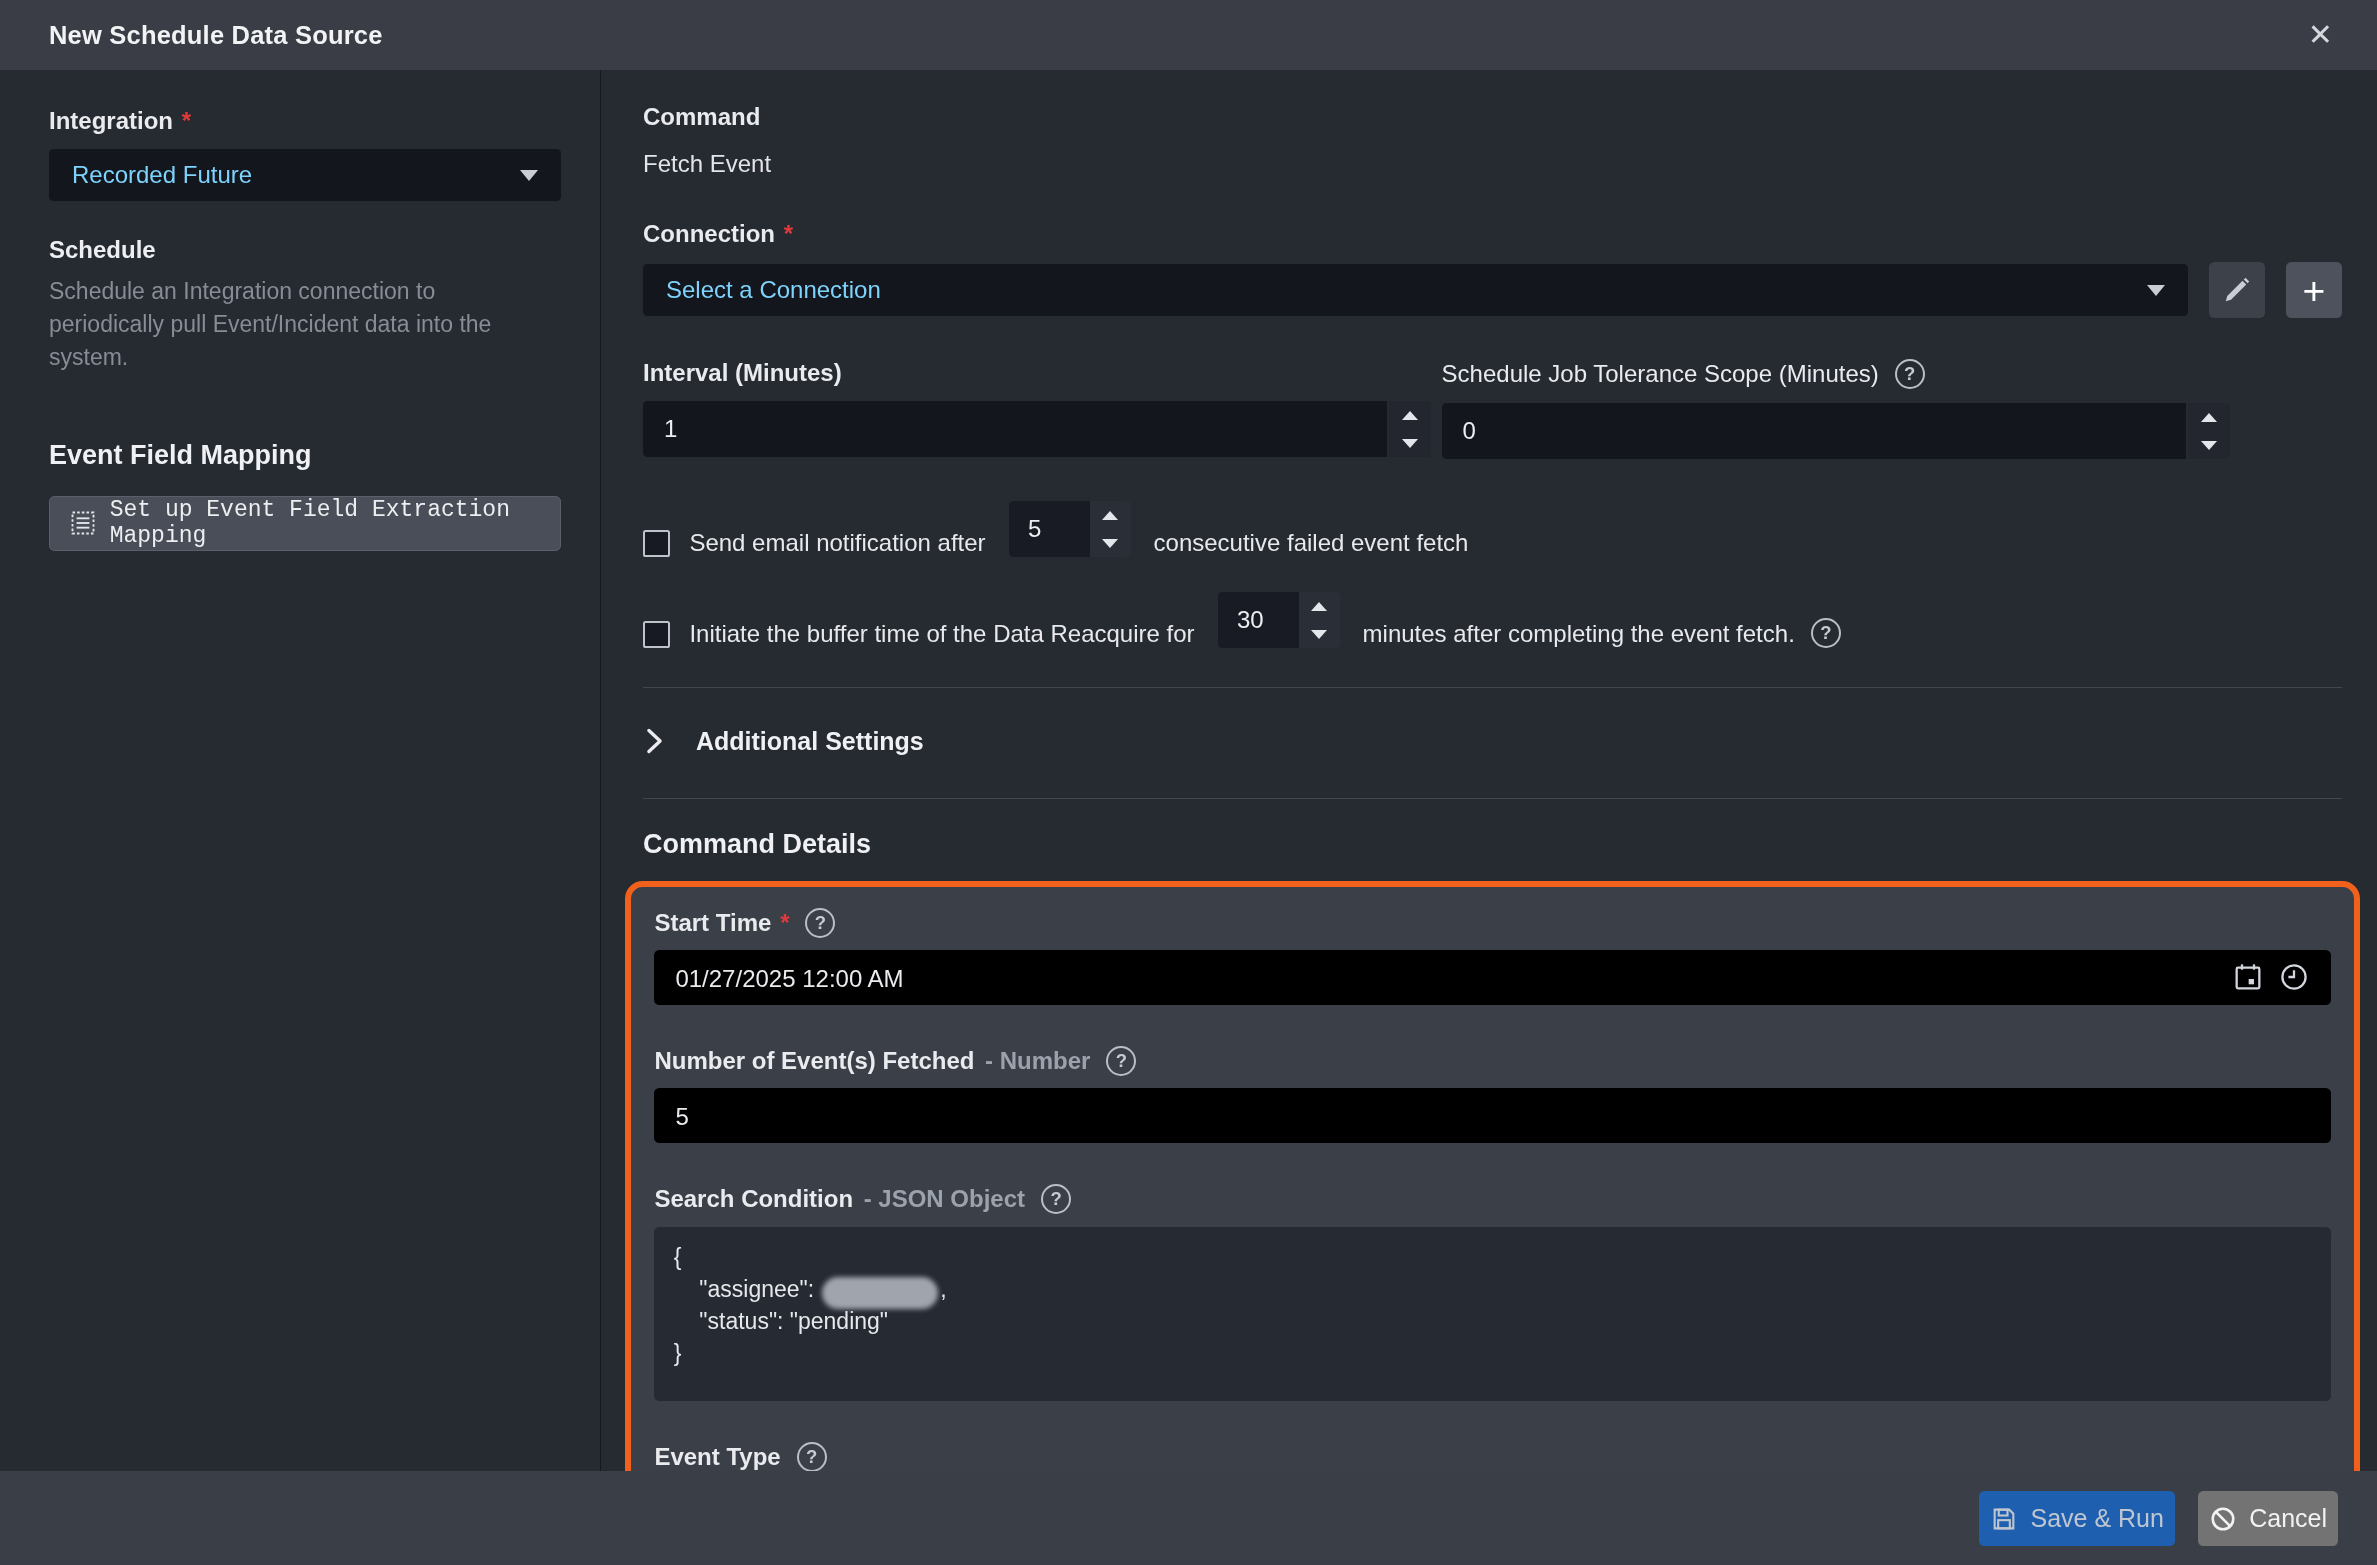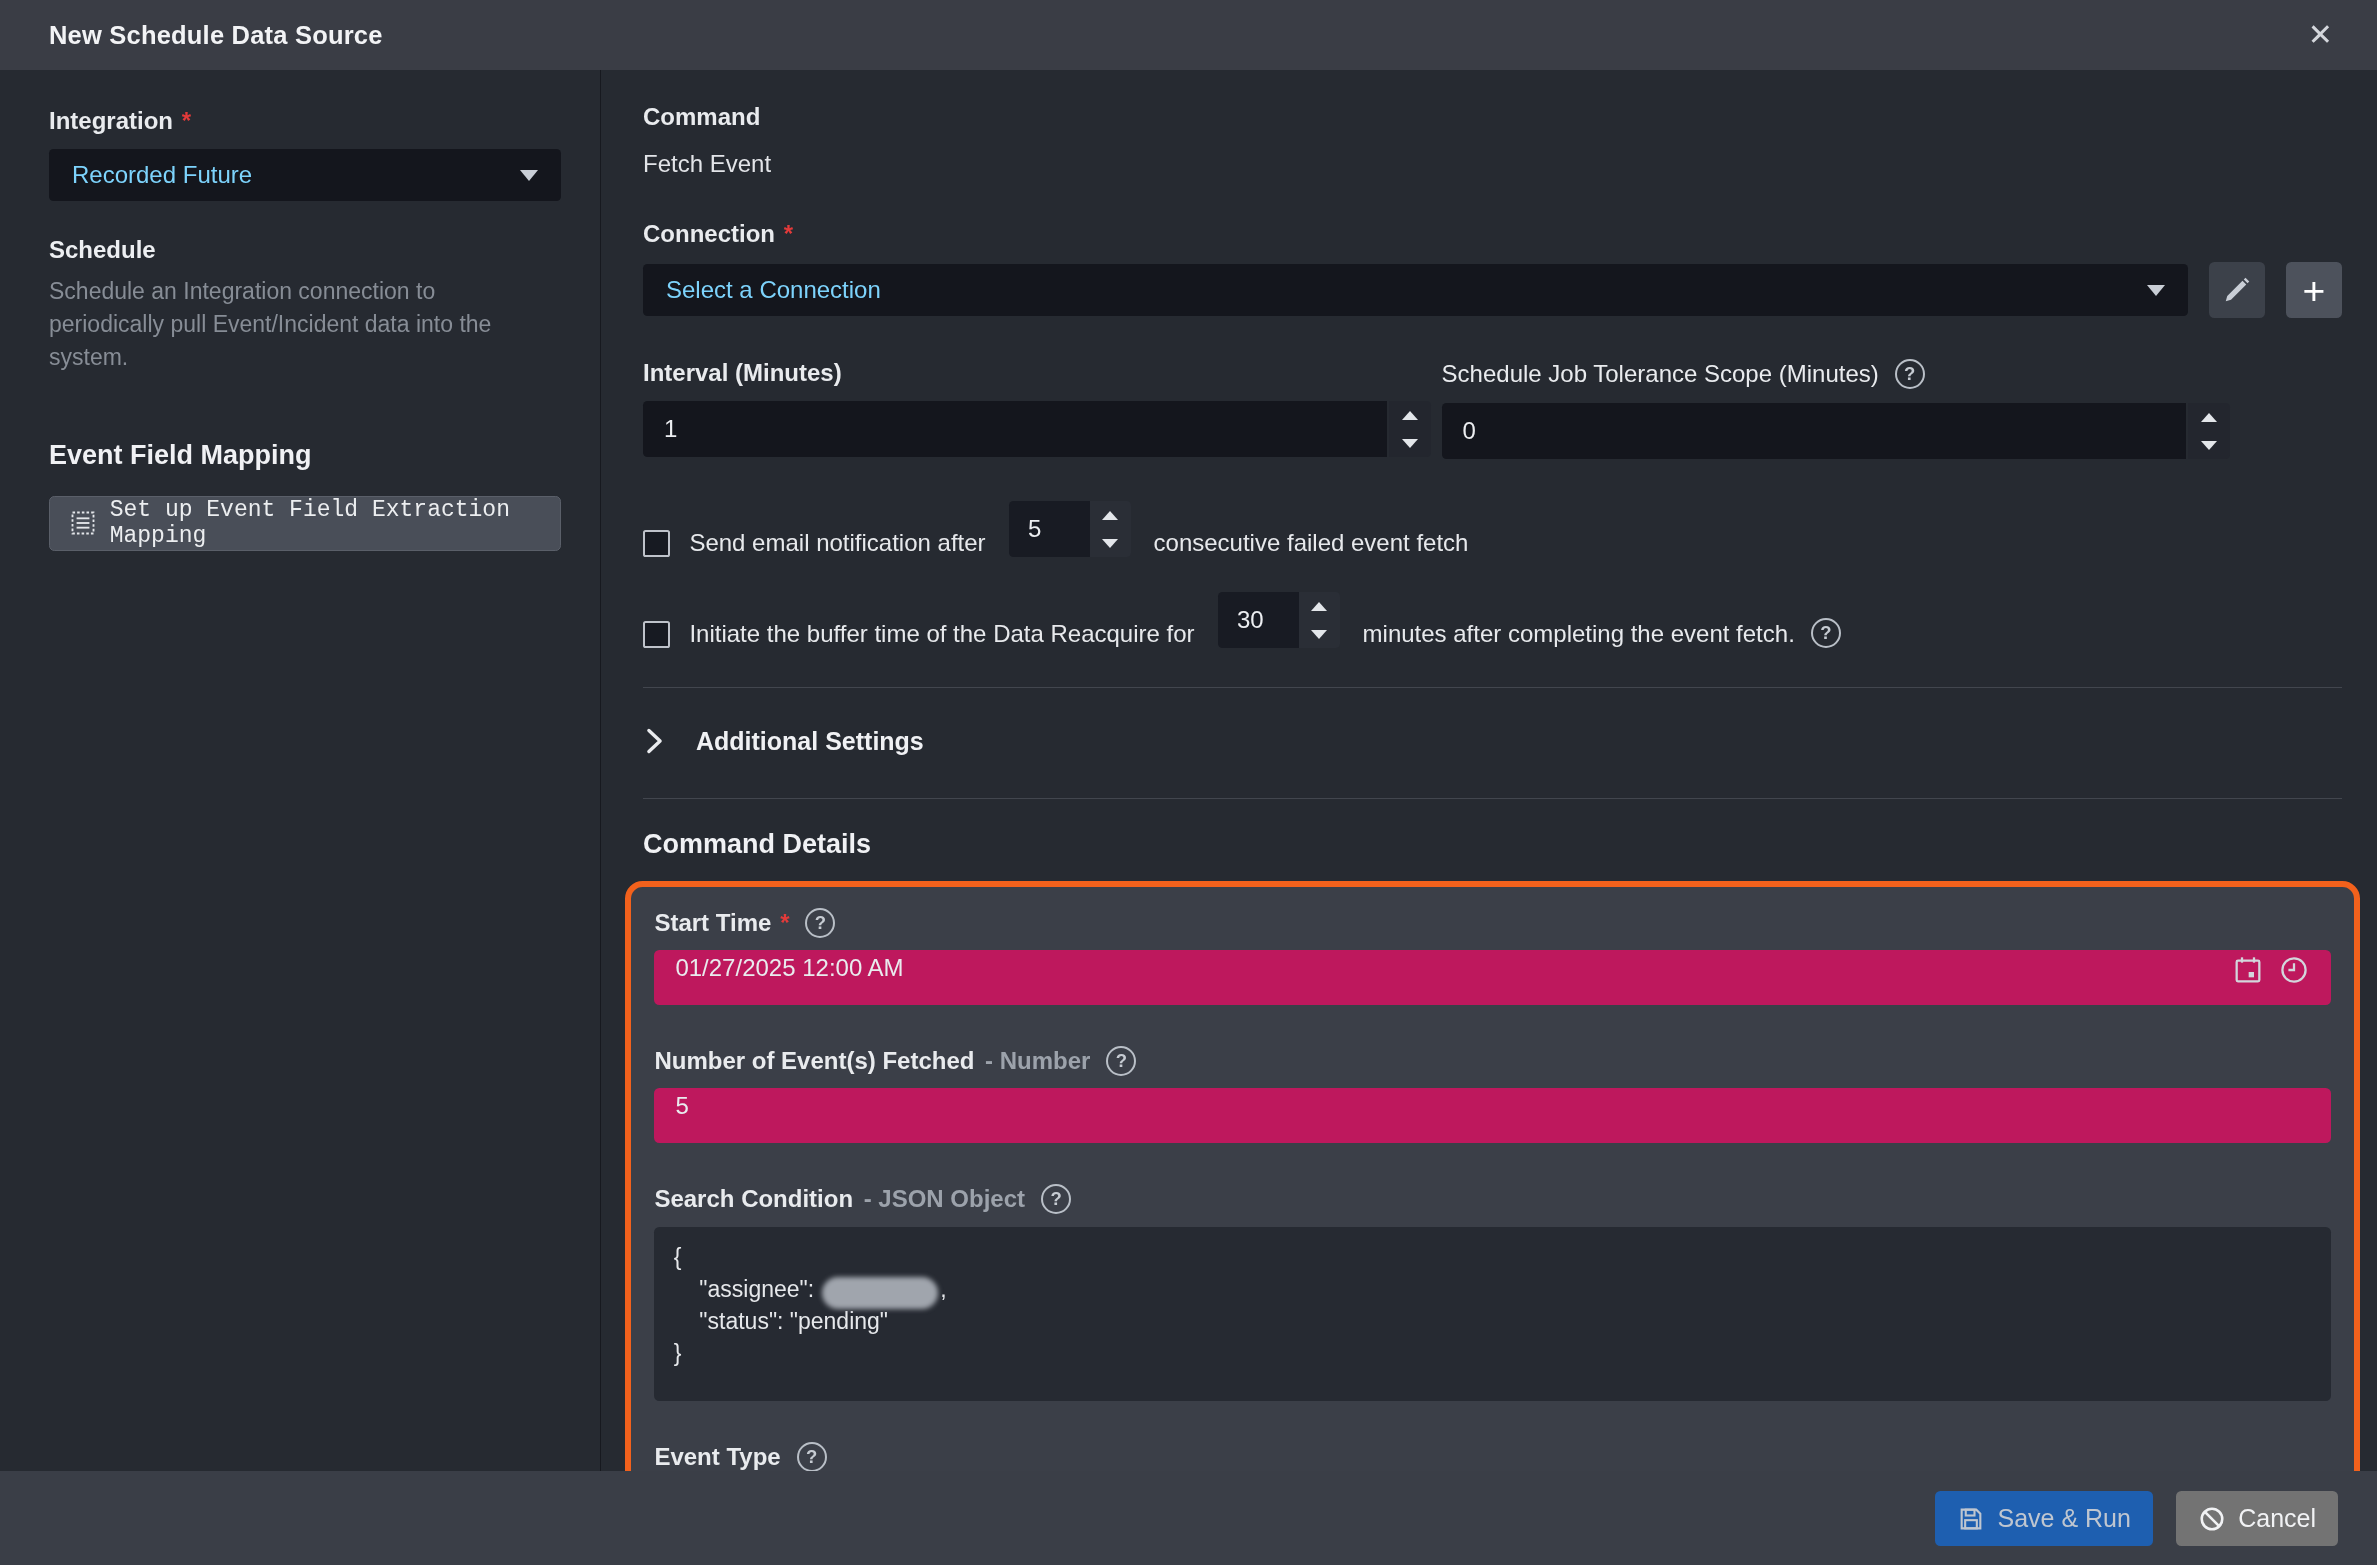--- a/index.html
+++ b/index.html
@@ -69,35 +69,35 @@
   .hr { border:none; border-top:1.8px solid #42464E; margin-top:39px; }
   .hr2 { margin-top:30px; }
 
   .addl-row { margin-top:26.4px; display:flex; align-items:center; height:53px; cursor:pointer; }
   .addl-label { font-size:25px; font-weight:700; color:#F0F1F4; margin-left:30px; }
 
   .cd-heading { margin-top:30px; font-size:27px; font-weight:700; color:#F0F1F4; }
 
   
   .cd-box { margin:21px -17.6px 0 -17.6px; border:6.2px solid #F2611C; border-radius:17.6px; background:#3B3F48; padding:21px 23px 26.4px 23px; }
-  .cd-input { margin-top:12.3px; height:55px; background:#be185d; border-radius:5.3px; display:flex; align-items:flex-start; padding:4px 21px; color:#E9EBEE; font-size:24px; }
+  .cd-input { margin-top:12.3px; height:55px; background:#000000; border-radius:5.3px; display:flex; align-items:flex-end; padding:12px 21px; color:#E9EBEE; font-size:24px; }
   .cd-input .grow { flex:1 1 auto; }
   .cd-gap { margin-top:41px; }
   .icon-btn { display:flex; align-items:center; justify-content:center; cursor:pointer; flex:0 0 auto; }
   .dt-icons { display:flex; align-items:center; gap:14px; }
 
   .json-area { margin-top:12.3px; min-height:174px; background:#262A32; border-radius:5.3px; padding:14px 19.4px; font-size:23px; line-height:32px; color:#E6E8EB; }
   .json-line { white-space:pre; }
   .redacted { display:inline-block; width:116px; height:32px; background:#A0A5AD; border-radius:16px; filter:blur(2.6px); vertical-align:middle; margin:0 1.8px -5.3px 1.8px; }
 
   .evt-select { margin-top:12.3px; height:55px; background:#282C34; border-radius:5.3px; display:flex; align-items:center; padding:0 23px; color:#E9EBEE; font-size:24px; }
 
   
   .modal-footer { height:95px; flex:0 0 auto; background:#3A3E47; display:flex; align-items:center; justify-content:flex-end; padding-right:39px; gap:23px; }
-  .btn { height:55px; border-radius:5.3px; display:inline-flex; align-items:center; padding:0 22px; font-size:25px; cursor:pointer; gap:12.3px; }
+  .btn { height:55px; border-radius:5.3px; display:inline-flex; align-items:center; padding:0 11px; font-size:25px; cursor:pointer; gap:12.3px; }
   .btn-primary { background:#1E5FB0; color:#BFC6D0; }
   .btn-secondary { background:#737373; color:#F1F2F4; }
 
   svg { display:block; }
 </style>
 </head>
 <body>
 
 <div class="screen">
 

